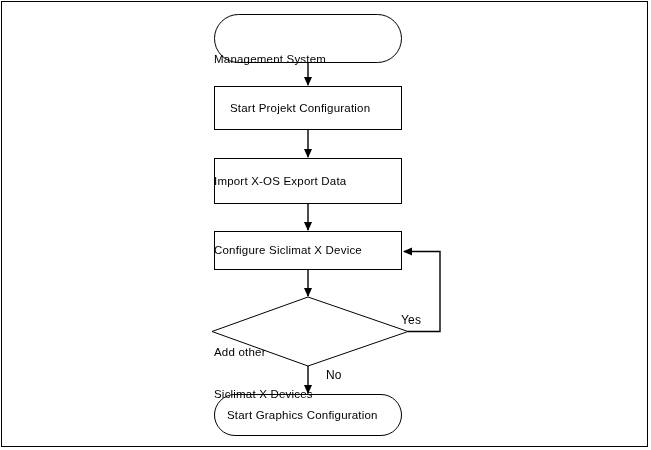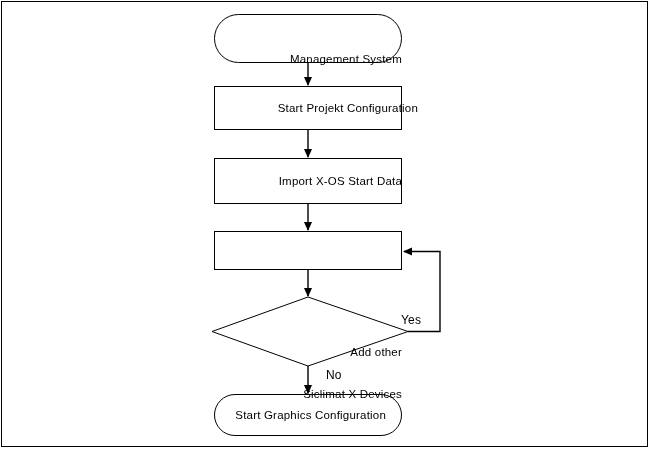--- a/index.html
+++ b/index.html
@@ -30,21 +30,21 @@
   }
   #diagram-svg {
     position: absolute;
     left: 0;
     top: 0;
     width: 651px;
     height: 450px;
   }
   .node-label {
     position: absolute;
-    text-align: right;
+    text-align: left;
     color: #000000;
     font-family: "Liberation Sans", sans-serif;
     font-size: 11.5px;
     line-height: 14px;
     letter-spacing: 0.2px;
     white-space: pre;
     pointer-events: none;
   }
   .edge-label {
     position: absolute;
@@ -94,27 +94,28 @@
 
     <polyline points="408,331.5 440,331.5 440,251.5 404,251.5" fill="none" stroke="#000000" stroke-width="1.4" marker-end="url(#arrowhead)"></polyline>
   </svg>
 
   <div class="node-label" style="left:214px; top:24px; width:188px;">
     <div>Management System</div>
   </div>
 
   <div class="node-label" style="left:214px; top:101px; width:188px;padding-left:16px;">Start Projekt Configuration</div>
 
-  <div class="node-label" style="left:214px; top:174px; width:188px;">Import X-OS Start Data</div>
+  <div class="node-label" style="left:214px; top:174px; width:188px;">Import X-OS Export Data</div>
 
+  <div class="node-label" style="left:214px; top:243px; width:188px;">Configure Siclimat X Device</div>
 
   <div class="node-label" style="left:214px; top:317px; width:188px;">
     <div>Add other</div>
     <div>Siclimat X Devices</div>
   </div>
 
-  <div class="node-label" style="left:198px; top:408px; width:188px;">Start Graphics Configuration</div>
+  <div class="node-label" style="left:227px; top:408px; width:188px;">Start Graphics Configuration</div>
 
   <div class="edge-label" style="left:401px; top:313px;">Yes</div>
 
   <div class="edge-label" style="left:326px; top:368px;">No</div>
 
 </div>
 
 </body></html>

